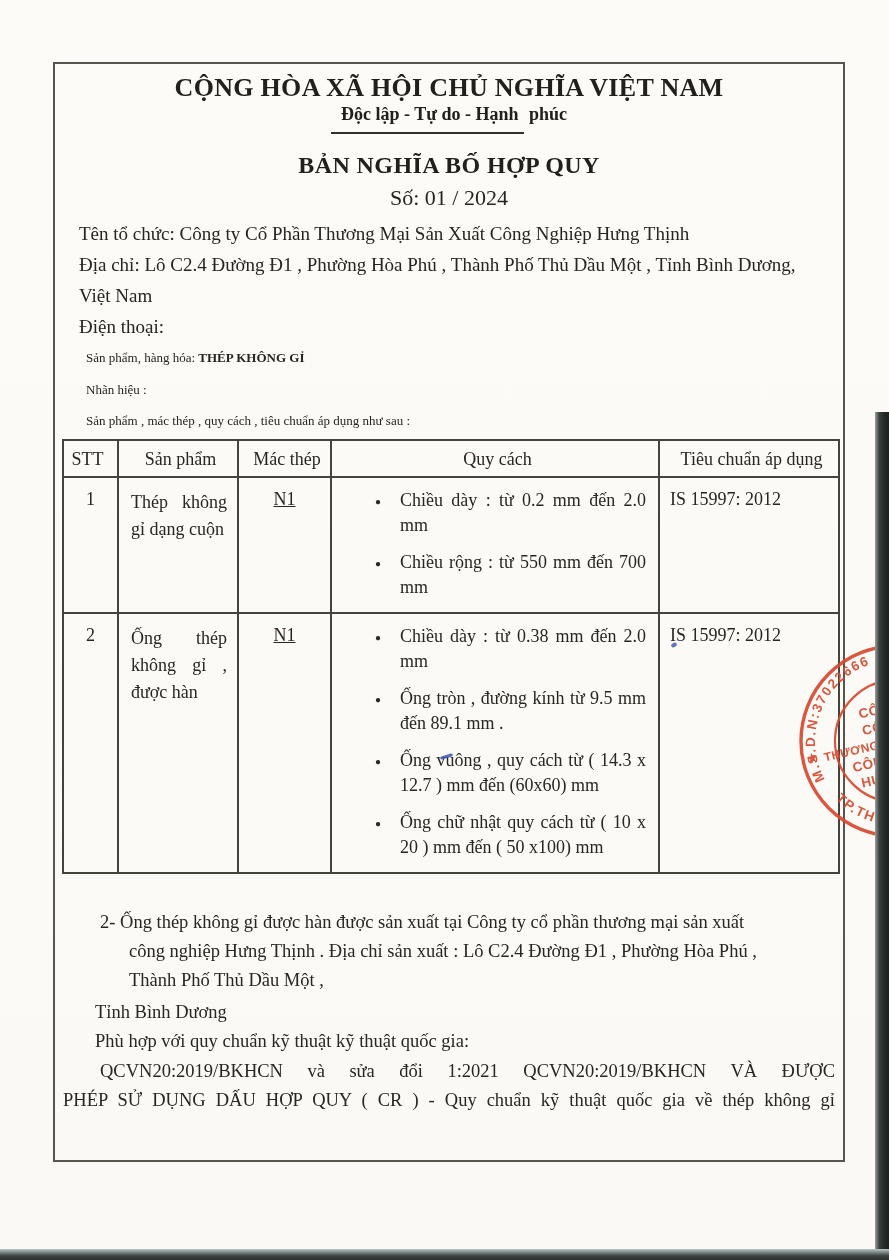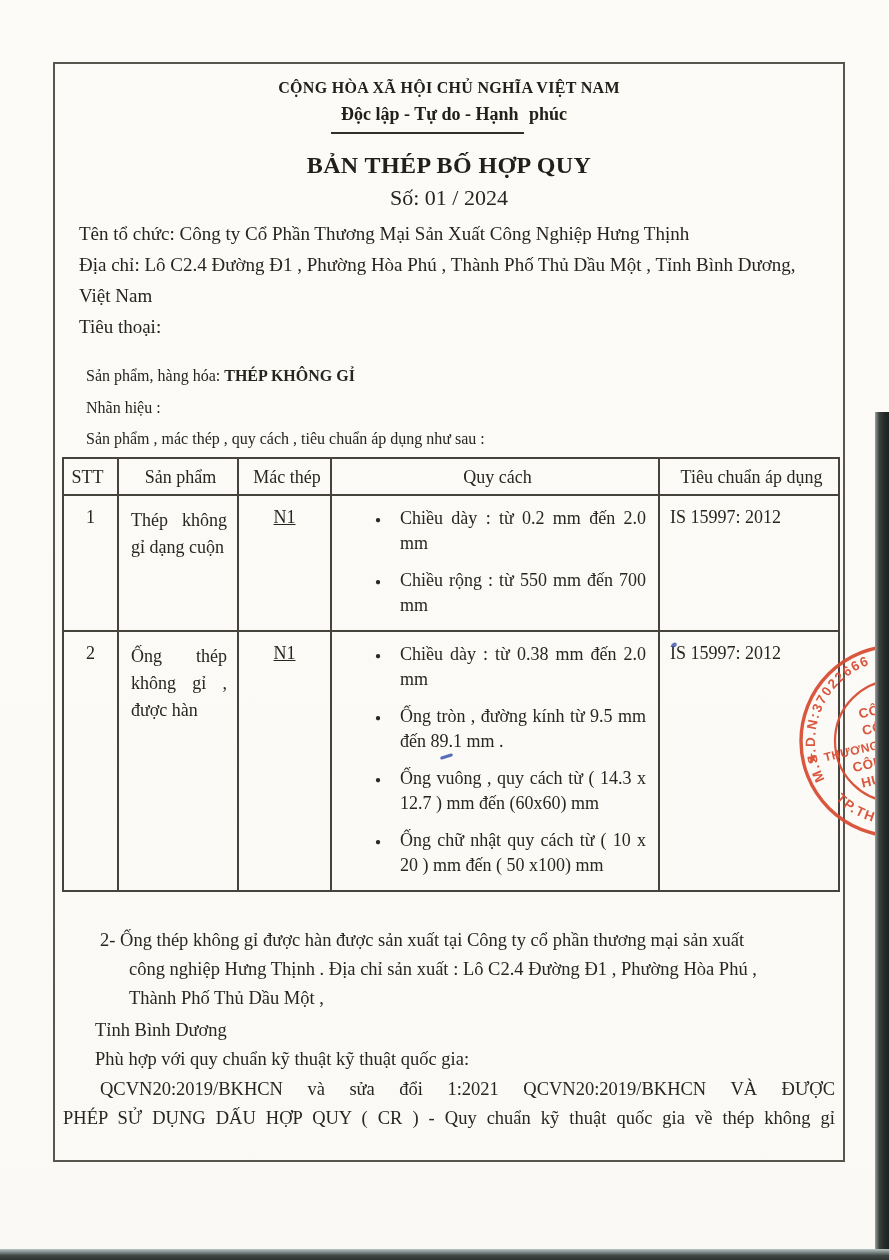--- a/index.html
+++ b/index.html
@@ -25,28 +25,28 @@
   
   .frame {
     position:absolute; left:53px; top:62px; width:792px; height:1100px;
     border:2px solid #57554e;
     padding-top:12px;
     background:transparent;
     z-index:1;
   }
 
   .c { text-align:center; }
-  .national-title { font-size:16px; font-weight:bold; line-height:24px; letter-spacing:.3px; color:#21201b; }
+  .national-title { font-size:26px; font-weight:bold; line-height:24px; letter-spacing:.3px; color:#21201b; }
   .motto { margin-top:3px; font-size:18px; font-weight:bold; line-height:22px; color:#21201b; }
   .motto .u { border-bottom:2px solid #32302a; padding:0 6px 8px 10px; }
   .doc-title { margin-top:26px; font-size:24px; font-weight:bold; line-height:28px; letter-spacing:.4px; color:#21201b; }
   .so-line { margin-top:7px; font-size:22px; line-height:24px; }
 
   .info { margin:8px 38px 0 24px; font-size:19px; line-height:31px; }
-  .products { margin:18px 30px 0 31px; font-size:16px; line-height:31.5px; }
+  .products { margin:0 30px 0 31px; font-size:13px; line-height:31.5px; }
   .products .bold { font-weight:bold; }
 
   table.spec {
     margin:2px 0 0 7px; width:776px; border-collapse:collapse; table-layout:fixed;
     font-size:18px; color:#28261f;
   }
   table.spec col.c1{width:55px;} table.spec col.c2{width:120px;}
   table.spec col.c3{width:93px;} table.spec col.c4{width:328px;} table.spec col.c5{width:180px;}
   table.spec th, table.spec td { border:2px solid #45433c; vertical-align:top; font-weight:normal; }
   table.spec thead tr { height:30px; }
@@ -95,28 +95,28 @@
 
   <div class="frame">
 
     <div class="c national-title">CỘNG HÒA XÃ HỘI CHỦ NGHĨA VIỆT NAM</div>
 
     <div class="c motto">
       <span class="u">Độc lập - Tự do - Hạnh</span>
       <span>phúc</span>
     </div>
 
-    <div class="c doc-title">BẢN THÉP BỐ HỢP QUY</div>
+    <div class="c doc-title">BẢN NGHĨA BỐ HỢP QUY</div>
 
     <div class="c so-line">Số: 01 / 2024</div>
 
     <div class="info">
       <div class="ln">Tên tổ chức: Công ty Cổ Phần Thương Mại Sản Xuất Công Nghiệp Hưng Thịnh</div>
       <div class="ln">Địa chỉ: Lô C2.4 Đường Đ1 , Phường Hòa Phú , Thành Phố Thủ Dầu Một , Tỉnh Bình Dương, Việt Nam</div>
-      <div class="ln">Tiêu thoại:</div>
+      <div class="ln">Điện thoại:</div>
     </div>
 
     <div class="products">
       <div>
         <span>Sản phẩm, hàng hóa:</span>
         <span class="bold">THÉP KHÔNG GỈ</span>
       </div>
       <div>Nhãn hiệu :</div>
       <div>Sản phẩm , mác thép , quy cách , tiêu chuẩn áp dụng như sau :</div>
     </div>

